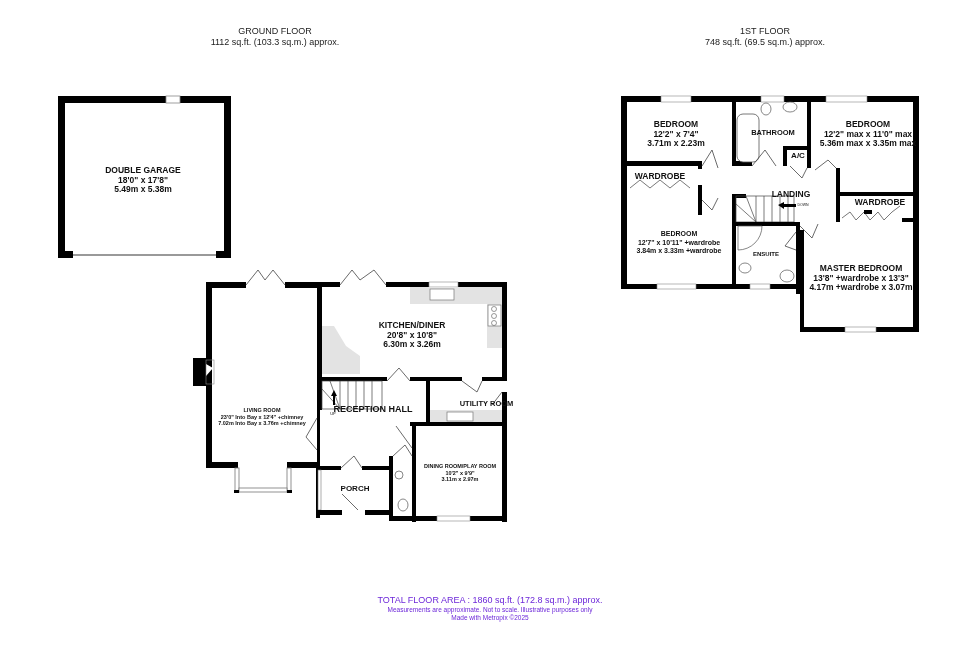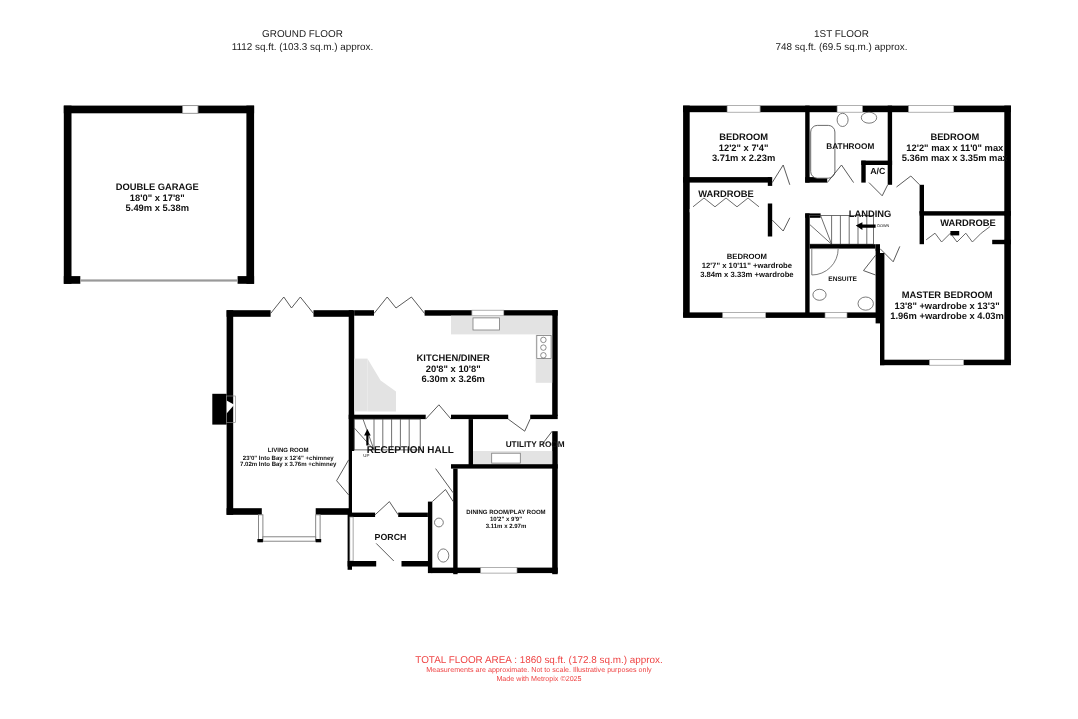--- a/index.html
+++ b/index.html
@@ -2,21 +2,21 @@
 <html><head>
 <meta charset="utf-8">
 <style>
   html,body{margin:0;padding:0;background:#ffffff;}
   body{width:980px;height:654px;position:relative;overflow:hidden;font-family:"Liberation Sans",sans-serif;color:#111;}
   .hdr{position:absolute;text-align:center;font-size:9px;line-height:11px;color:#222;}
   .hdr .t{display:block;}
   svg{position:absolute;left:0;top:0;}
   .lbl{position:absolute;text-align:center;font-weight:bold;color:#111;white-space:nowrap;transform:translateX(-50%);}
   .lbl span{display:block;}
-  .foot{position:absolute;text-align:center;color:#ef4444;white-space:nowrap;transform:translateX(-50%);}
+  .foot{position:absolute;text-align:center;color:#6d28d9;white-space:nowrap;transform:translateX(-50%);}
   .foot span{display:block;}
 </style>
 </head>
 <body>
 
 <div class="hdr" style="left:175px;top:26px;width:200px;">
   <span class="t">GROUND FLOOR</span>
   <span class="t">1112 sq.ft. (103.3 sq.m.) approx.</span>
 </div>
 <div class="hdr" style="left:665px;top:26px;width:200px;">
@@ -272,20 +272,20 @@
 </div>
 <div class="lbl" style="left:880px;top:198px;font-size:8.5px;line-height:9.5px;">
   <span>WARDROBE</span>
 </div>
 <div class="lbl" style="left:766px;top:251px;font-size:6px;line-height:7px;">
   <span>ENSUITE</span>
 </div>
 <div class="lbl" style="left:861px;top:264px;font-size:8.5px;line-height:9.5px;">
   <span>MASTER BEDROOM</span>
   <span>13'8" +wardrobe x 13'3"</span>
-  <span>1.96m +wardrobe x 4.03m</span>
+  <span>4.17m +wardrobe x 3.07m</span>
 </div>
 
 <div class="foot" style="left:490px;top:594px;">
   <span style="font-size:9px;line-height:12px;">TOTAL FLOOR AREA : 1860 sq.ft. (172.8 sq.m.) approx.</span>
   <span style="font-size:6.5px;line-height:8px;">Measurements are approximate.  Not to scale.  Illustrative purposes only</span>
   <span style="font-size:6.5px;line-height:8px;">Made with Metropix ©2025</span>
 </div>
 
 </body></html>

